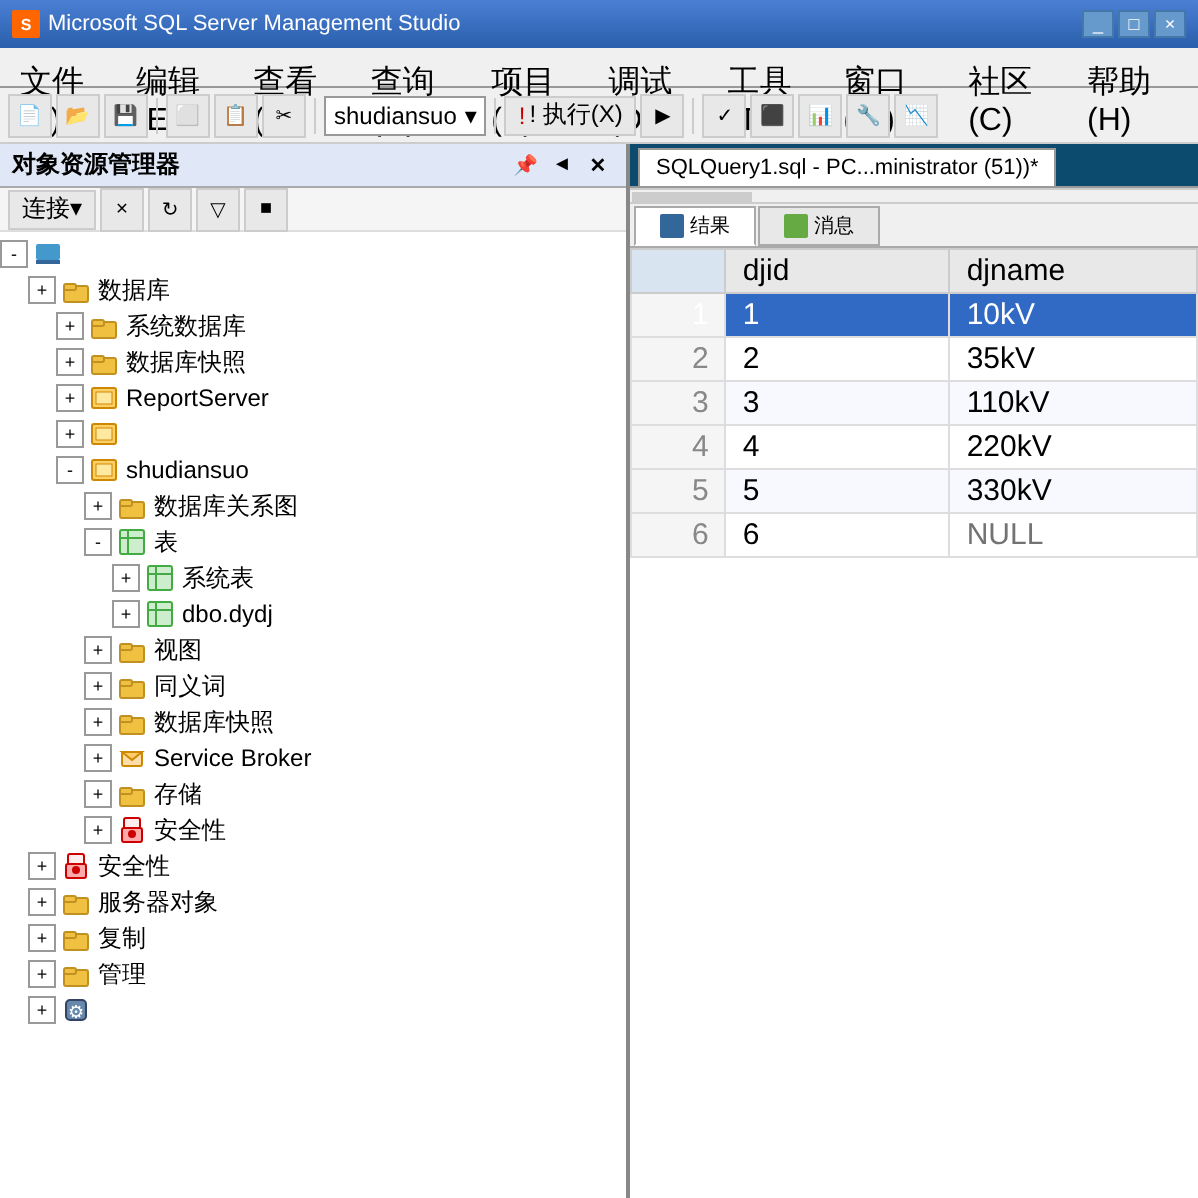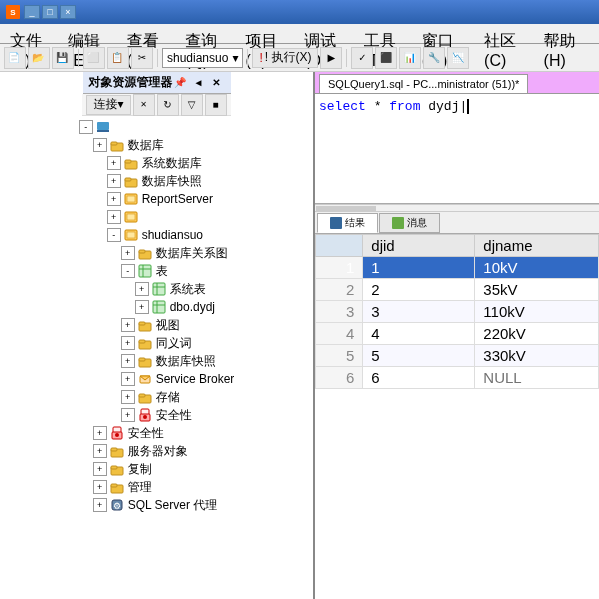--- a/index.html
+++ b/index.html
@@ -124,21 +124,20 @@
     }
 
     
     .left-panel {
       width: 315px;
       background: white;
       border-right: 2px solid #888;
       display: flex;
       flex-direction: column;
       overflow: hidden;
-      align-items: center;
     }
     .panel-header {
       background: #e0e8f8;
       border-bottom: 1px solid #aaa;
       padding: 3px 6px;
       font-size: 12px;
       font-weight: bold;
       display: flex;
       align-items: center;
       justify-content: space-between;
@@ -209,21 +208,21 @@
     .right-panel {
       flex: 1;
       display: flex;
       flex-direction: column;
       background: #f0f0f0;
       overflow: hidden;
     }
 
     
     .query-tabs {
-      background: #f0abfc;
+      background: #0c4a6e;
       border-bottom: 1px solid #999;
       display: flex;
       align-items: flex-end;
       padding-left: 4px;
       height: 22px;
     }
     .query-tab {
       background: #f0f0f0;
       border: 1px solid #999;
       border-bottom: none;
@@ -340,20 +339,21 @@
     
     .tree-view::-webkit-scrollbar { width: 12px; }
     .tree-view::-webkit-scrollbar-track { background: #f0f0f0; }
     .tree-view::-webkit-scrollbar-thumb { background: #c0c0c0; border: 1px solid #999; }
   </style>
 </head>
 <body>
 
 <div class="title-bar">
   <div class="title-bar-icon">S</div>
+  <span class="title-text">Microsoft SQL Server Management Studio</span>
   <div class="title-controls">
     <div class="title-btn">_</div>
     <div class="title-btn">□</div>
     <div class="title-btn">×</div>
   </div>
 </div>
 
 <div class="menu-bar">
   <span class="menu-item">文件(F)</span>
   <span class="menu-item">编辑(E)</span>
@@ -629,41 +629,32 @@
           <span class="tree-label">管理</span>
         </div>
         <div class="tree-item" style="padding-left: 14px;">
           <div class="expand-btn">+</div>
           <div class="tree-icon">
             <svg width="14" height="14">
               <rect x="2" y="2" width="10" height="10" rx="2" fill="#6688aa" stroke="#334466" stroke-width="1"></rect>
               <text x="3" y="11" font-size="9" fill="white">⚙</text>
             </svg>
           </div>
-          <span class="tree-label">SQL Server 代理</span>
         </div>
       </div>
   </div>
 
   <div class="right-panel">
 
     <div class="query-tabs">
       <div class="query-tab active">
         <span>SQLQuery1.sql - PC...ministrator (51))*</span>
       </div>
     </div>
 
-    <div class="query-editor">
-      <div class="query-line">
-        <span class="sql-keyword">select</span>
-        <span> * </span>
-        <span class="sql-keyword">from</span>
-        <span> dydj</span><span style="border-right: 2px solid black; animation: none;">|</span>
-      </div>
-    </div>
 
     <div class="editor-scrollbar">
       <div class="editor-scrollbar-thumb"></div>
     </div>
 
     <div class="results-panel">
       <div class="results-tabs">
         <div class="results-tab active">
           <span class="results-tab-icon" style="background:#336699;"></span>
           <span>结果</span>

